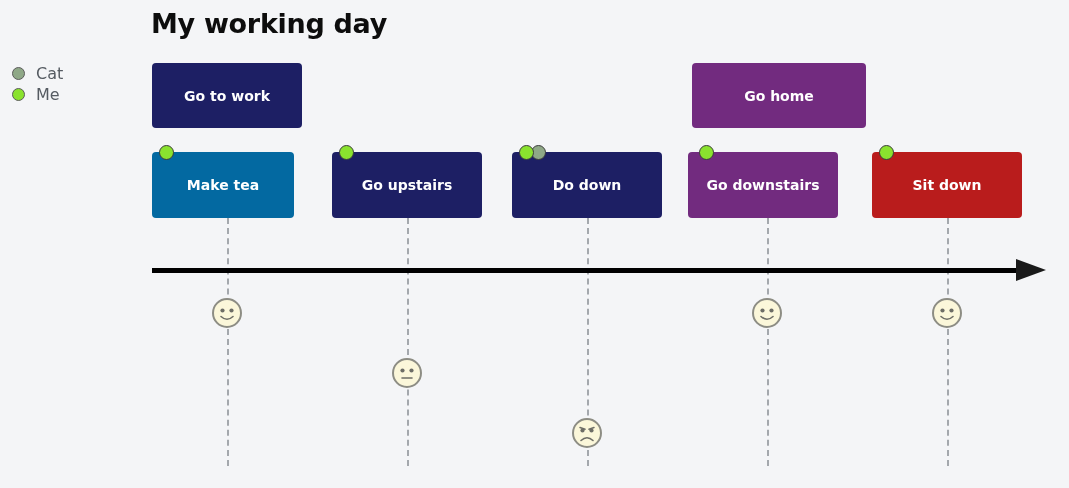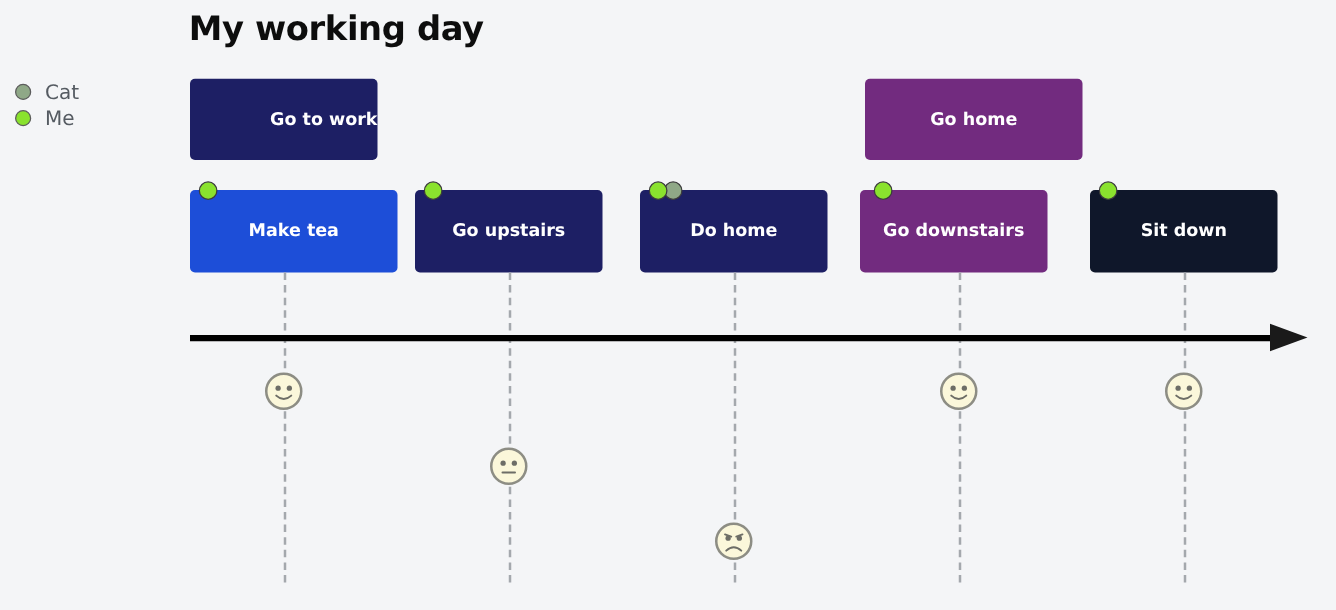--- a/index.html
+++ b/index.html
@@ -132,46 +132,46 @@
         <span class="legend-swatch" style="background: rgb(143, 168, 135);"></span>
         <span class="legend-label">Cat</span>
       </div>
       <div class="legend-row">
         <span class="legend-swatch" style="background: rgb(138, 226, 46);"></span>
         <span class="legend-label">Me</span>
       </div>
     </div>
 
   <div id="tasks-upper-layer">
-      <div class="task-box" style="left: 152px; top: 63px; width: 150px; height: 65px; background: rgb(29, 31, 100); justify-content: flex-end;">
+      <div class="task-box" style="left: 152px; top: 63px; width: 150px; height: 65px; background: rgb(29, 31, 100);">
         <span class="task-label">Go to work</span>
       </div>
       <div class="task-box" style="left: 692px; top: 63px; width: 174px; height: 65px; background: rgb(114, 43, 127);">
         <span class="task-label">Go home</span>
       </div>
     </div>
   <div id="tasks-lower-layer">
-      <div class="task-box" style="left: 152px; top: 152px; width: 166px; height: 66px; background: #1d4ed8;">
+      <div class="task-box" style="left: 152px; top: 152px; width: 142px; height: 66px; background: #0369a1;">
         <span class="task-label">Make tea</span>
       </div>
       <div class="actor-dot" style="left: 159px; top: 145px; background: rgb(138, 226, 46); z-index: 10;"></div>
       <div class="task-box" style="left: 332px; top: 152px; width: 150px; height: 66px; background: rgb(29, 31, 100);">
         <span class="task-label">Go upstairs</span>
       </div>
       <div class="actor-dot" style="left: 339px; top: 145px; background: rgb(138, 226, 46); z-index: 10;"></div>
       <div class="task-box" style="left: 512px; top: 152px; width: 150px; height: 66px; background: rgb(29, 31, 100);">
-        <span class="task-label">Do home</span>
+        <span class="task-label">Do down</span>
       </div>
       <div class="actor-dot" style="left: 519px; top: 145px; background: rgb(138, 226, 46); z-index: 10;"></div>
       <div class="actor-dot" style="left: 531px; top: 145px; background: rgb(143, 168, 135); z-index: 9;"></div>
       <div class="task-box" style="left: 688px; top: 152px; width: 150px; height: 66px; background: rgb(114, 43, 127);">
         <span class="task-label">Go downstairs</span>
       </div>
       <div class="actor-dot" style="left: 699px; top: 145px; background: rgb(138, 226, 46); z-index: 10;"></div>
-      <div class="task-box" style="left: 872px; top: 152px; width: 150px; height: 66px; background: #0f172a;">
+      <div class="task-box" style="left: 872px; top: 152px; width: 150px; height: 66px; background: #b91c1c;">
         <span class="task-label">Sit down</span>
       </div>
       <div class="actor-dot" style="left: 879px; top: 145px; background: rgb(138, 226, 46); z-index: 10;"></div>
     </div>
 
   <div id="connectors-layer">
       <div class="connector" style="left: 227px;"></div>
       <div class="connector" style="left: 407px;"></div>
       <div class="connector" style="left: 587px;"></div>
       <div class="connector" style="left: 767px;"></div>

